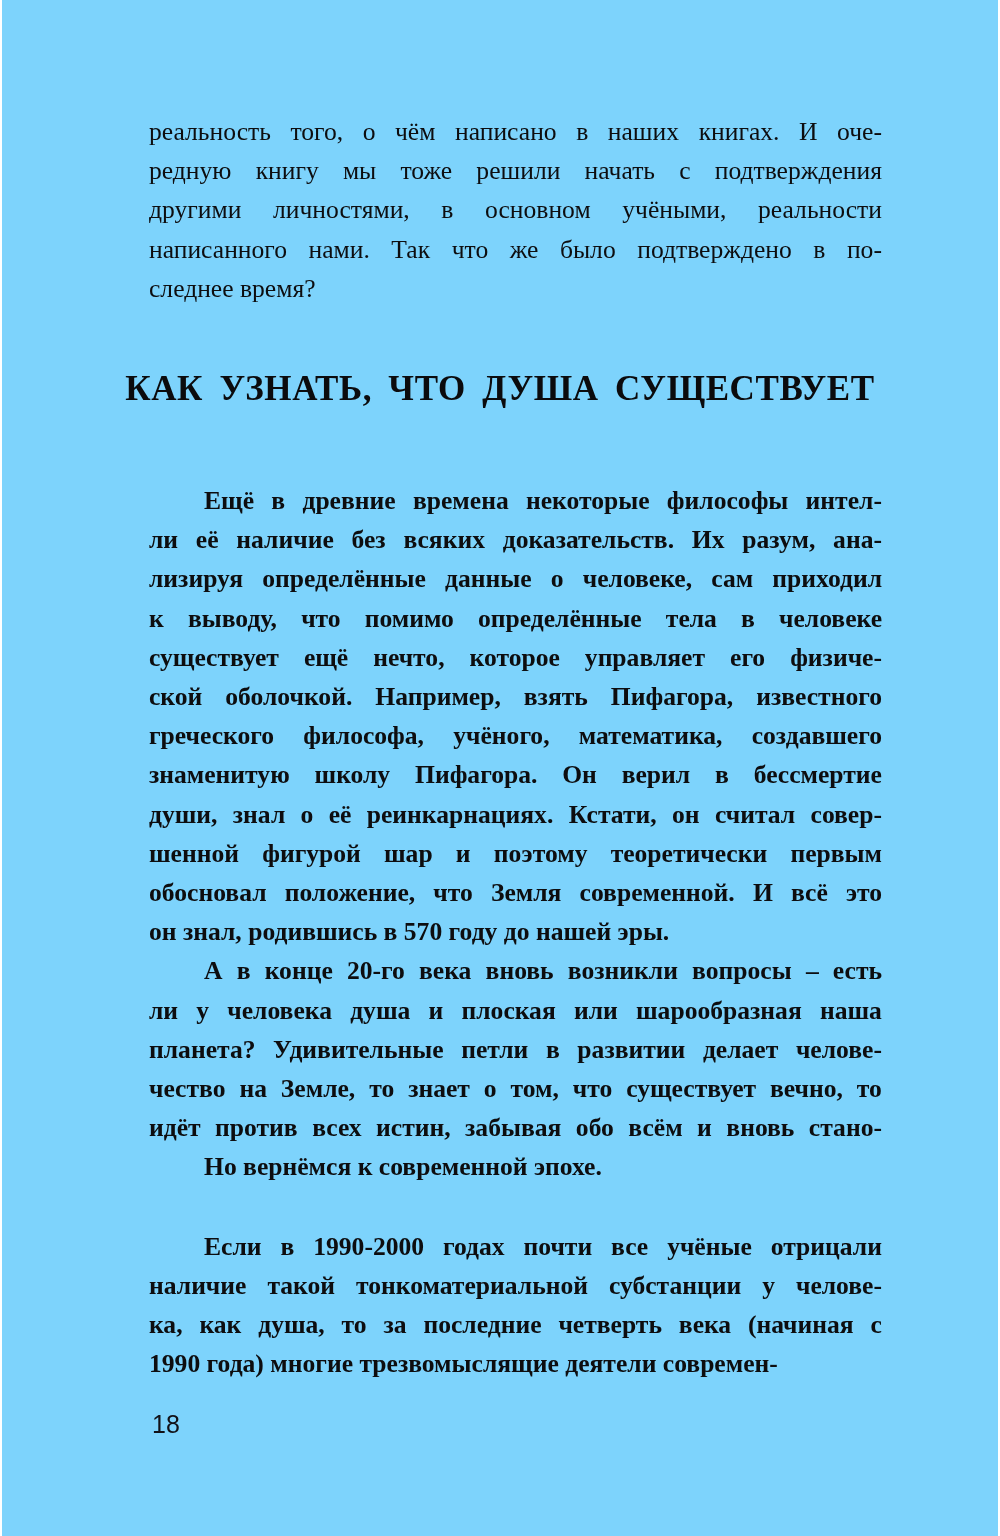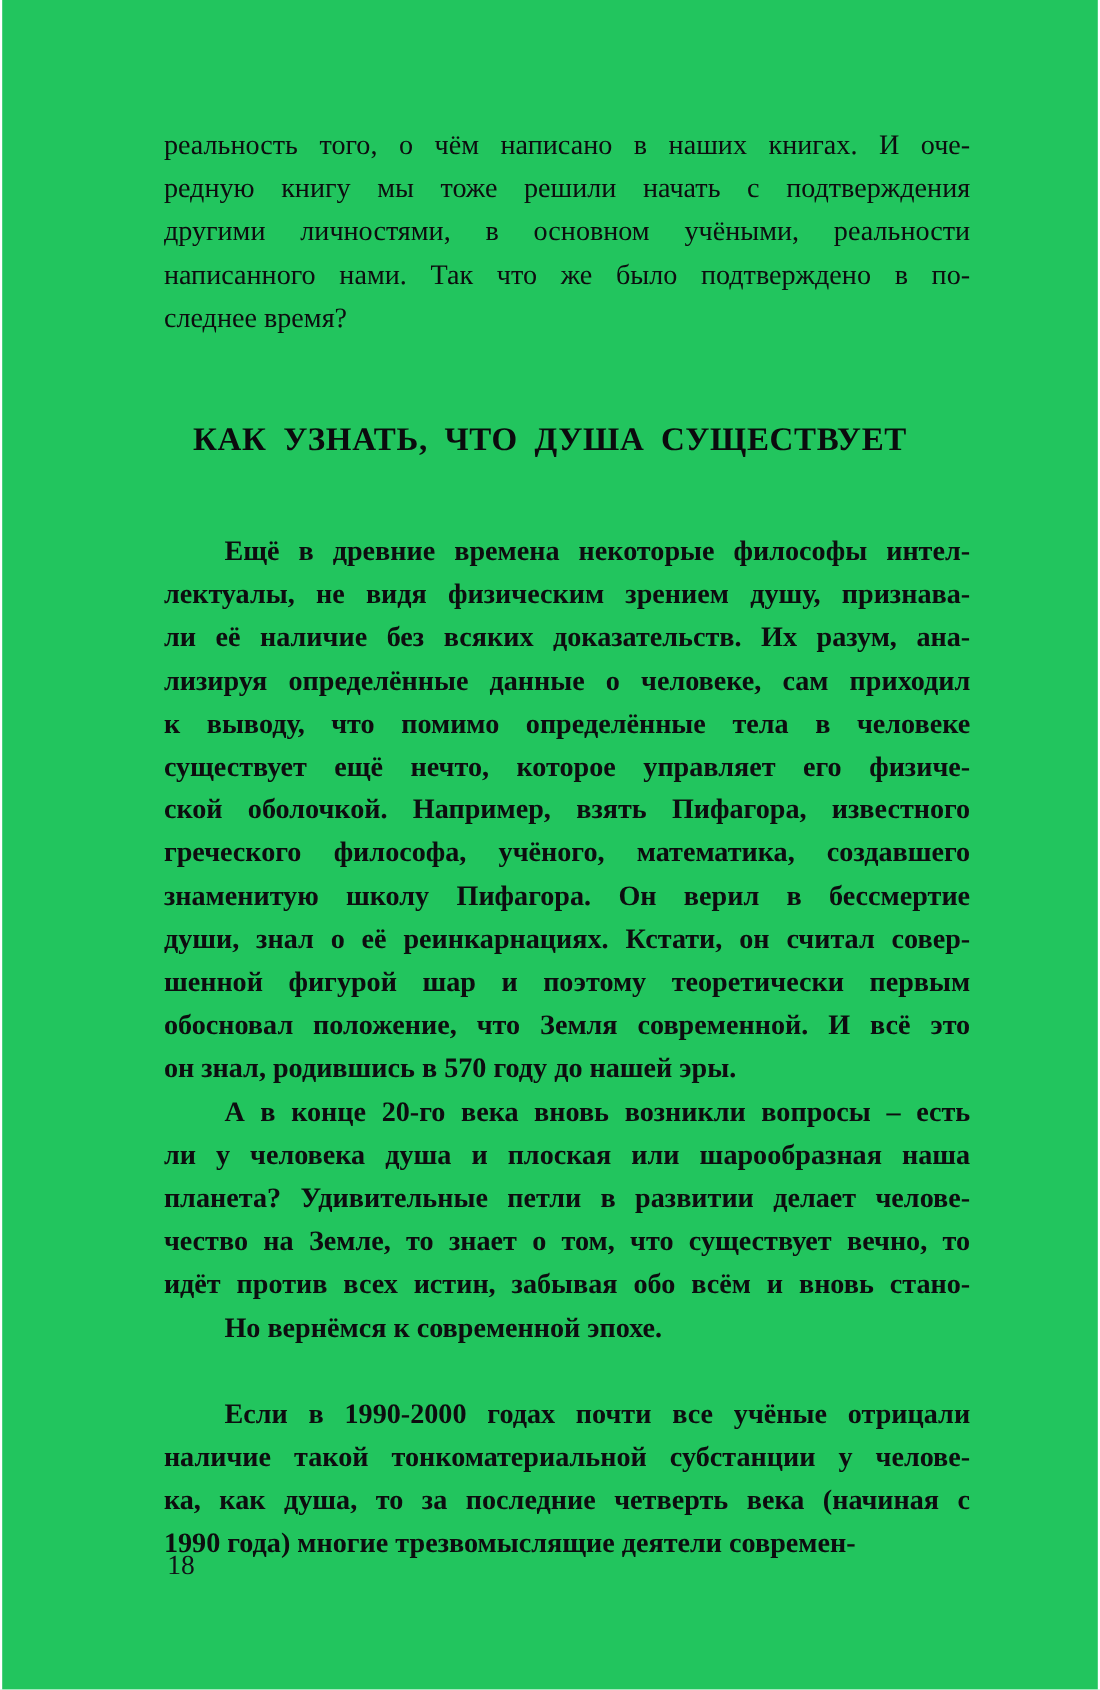--- a/index.html
+++ b/index.html
@@ -5,21 +5,21 @@
 <style>
   html, body {
     margin: 0;
     padding: 0;
     background: #ffffff;
   }
   .page {
     position: relative;
     width: 996px;
     height: 1536px;
-    background: #22c55e;
+    background: #7dd3fc;
     margin: 0 auto;
     overflow: hidden;
     box-sizing: border-box;
   }
   .text-column {
     position: absolute;
     left: 147px;
     top: 112px;
     width: 733px;
   }
@@ -51,32 +51,32 @@
   .line.indented.justified {
     padding-left: 55px;
   }
   .section-heading {
     position: absolute;
     left: 0;
     right: 0;
     top: 365px;
     text-align: center;
     font-family: "Liberation Serif", "DejaVu Serif", serif;
-    font-size: 30px;
+    font-size: 35px;
     font-weight: bold;
     letter-spacing: 0.6px;
     word-spacing: 7px;
     color: #0b0b0d;
-    margin: 18px;
+    margin: 4px;
   }
   .page-number {
     position: absolute;
     left: 150px;
     top: 1410px;
-    font-family: Liberation Serif, serif;
+    font-family: Liberation Sans, sans-serif;
     font-size: 25px;
     color: #111117;
   }
 </style>
 </head>
 <body>
 
 <div class="page">
 
   <div class="text-column">
@@ -134,29 +134,20 @@
 
     <div class="body-text">
       <span class="line indented justified" style="padding-left: 55px;">
           <span>Ещё</span>
           <span>в</span>
           <span>древние</span>
           <span>времена</span>
           <span>некоторые</span>
           <span>философы</span>
           <span>интел-</span>
-        </span>
-      <span class="line justified">
-          <span>лектуалы,</span>
-          <span>не</span>
-          <span>видя</span>
-          <span>физическим</span>
-          <span>зрением</span>
-          <span>душу,</span>
-          <span>признава-</span>
         </span>
       <span class="line justified">
           <span>ли</span>
           <span>её</span>
           <span>наличие</span>
           <span>без</span>
           <span>всяких</span>
           <span>доказательств.</span>
           <span>Их</span>
           <span>разум,</span>

